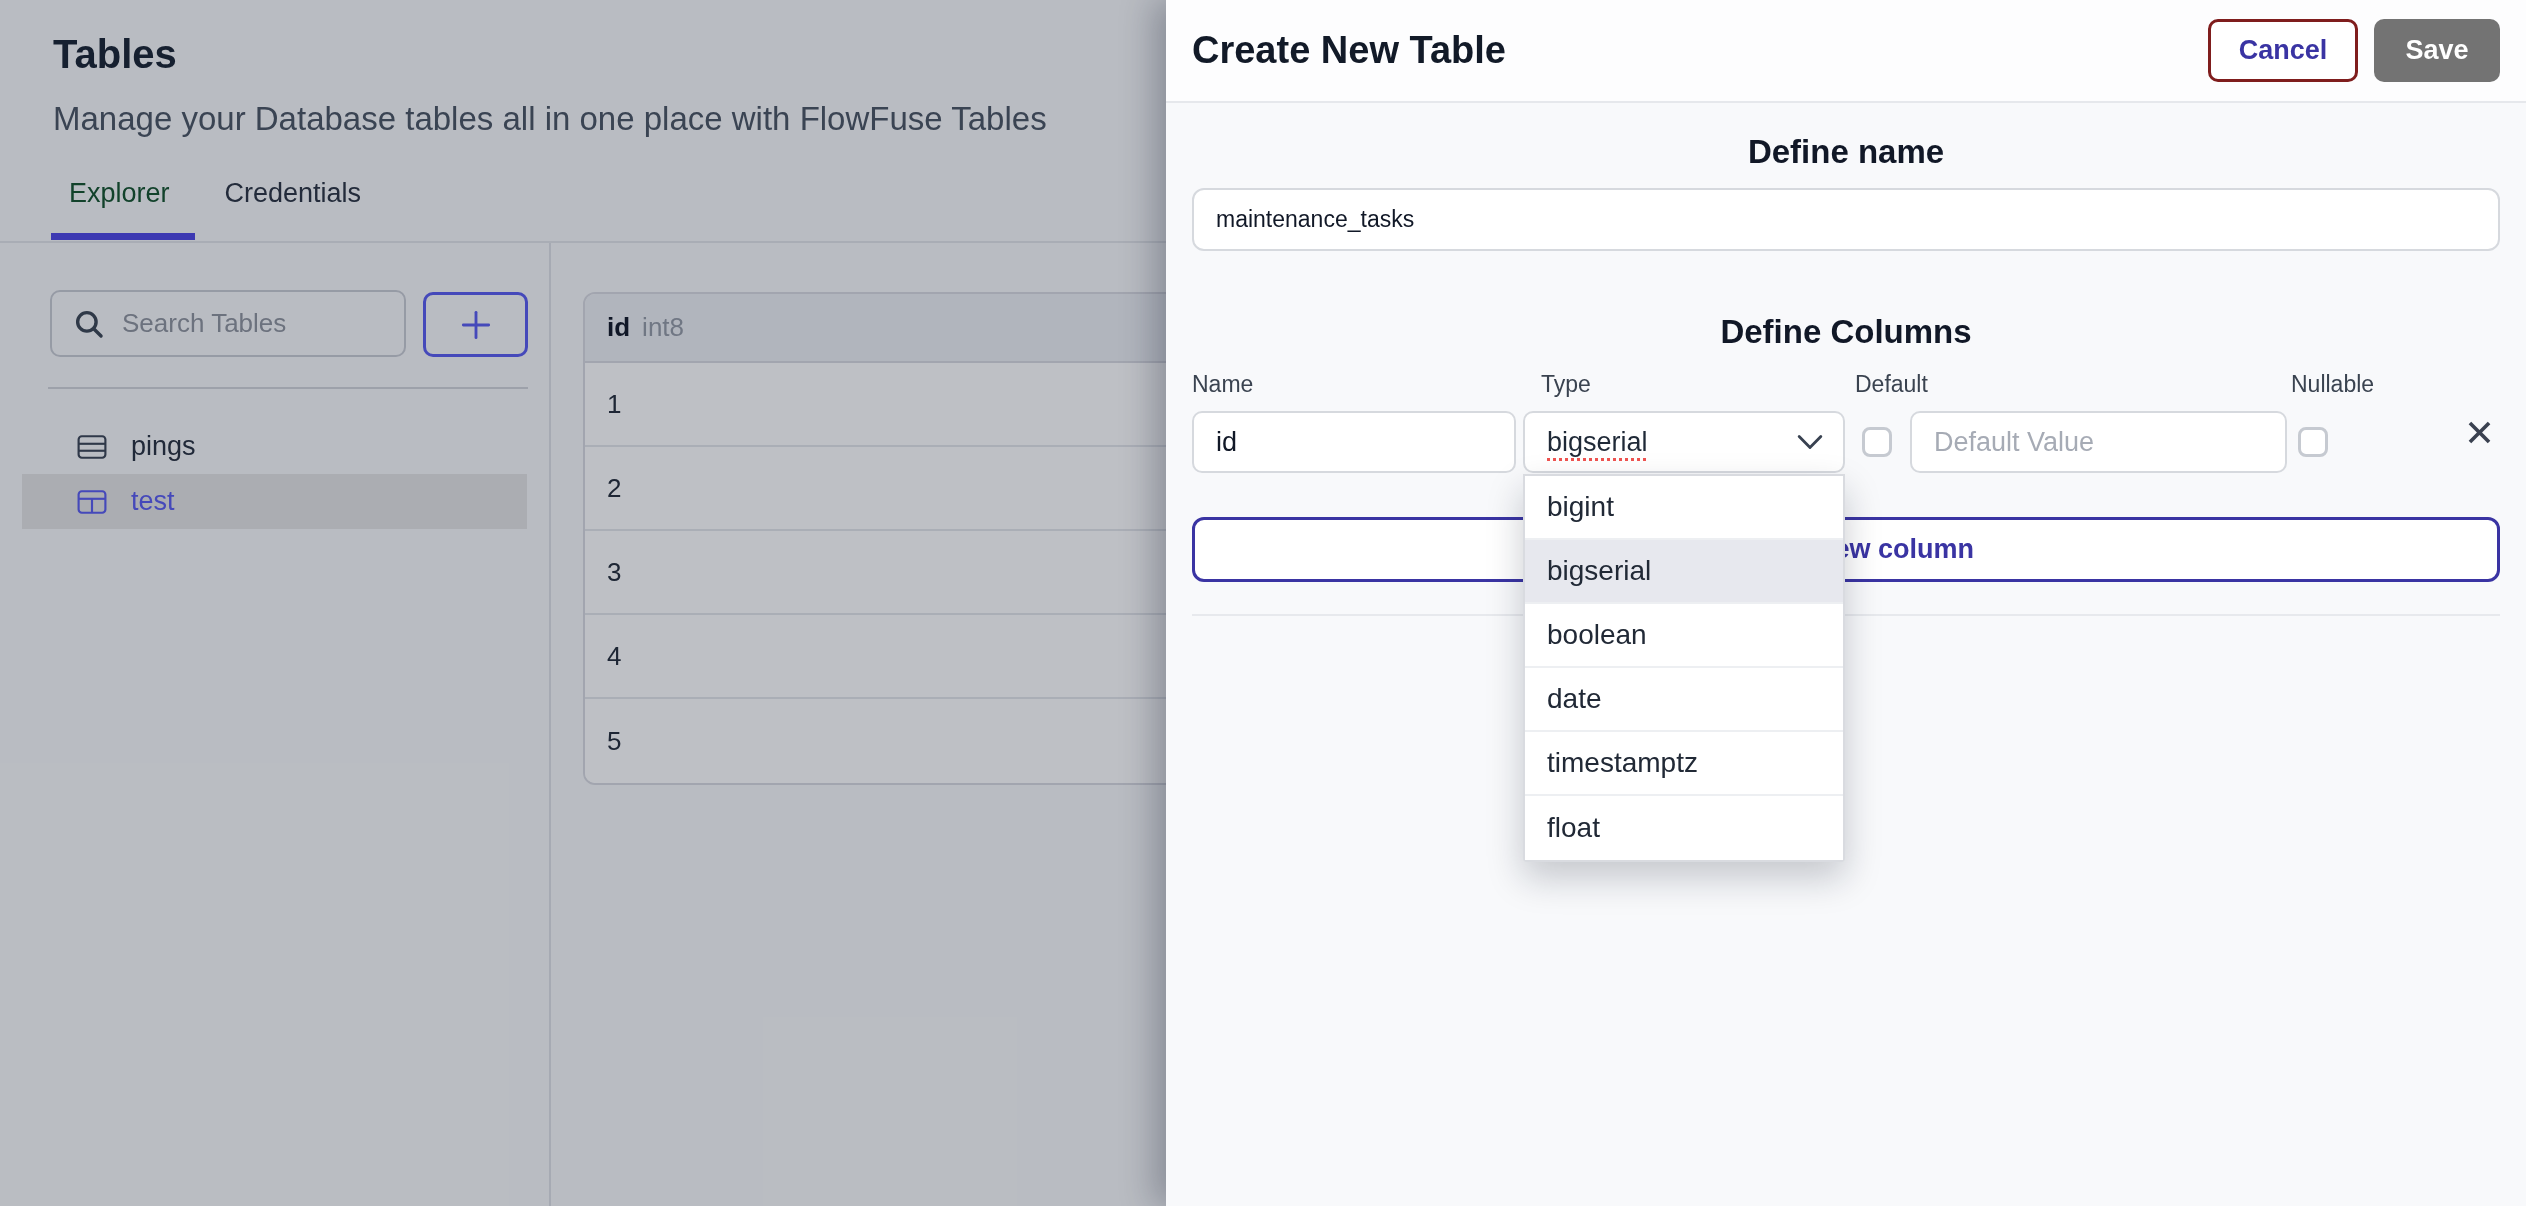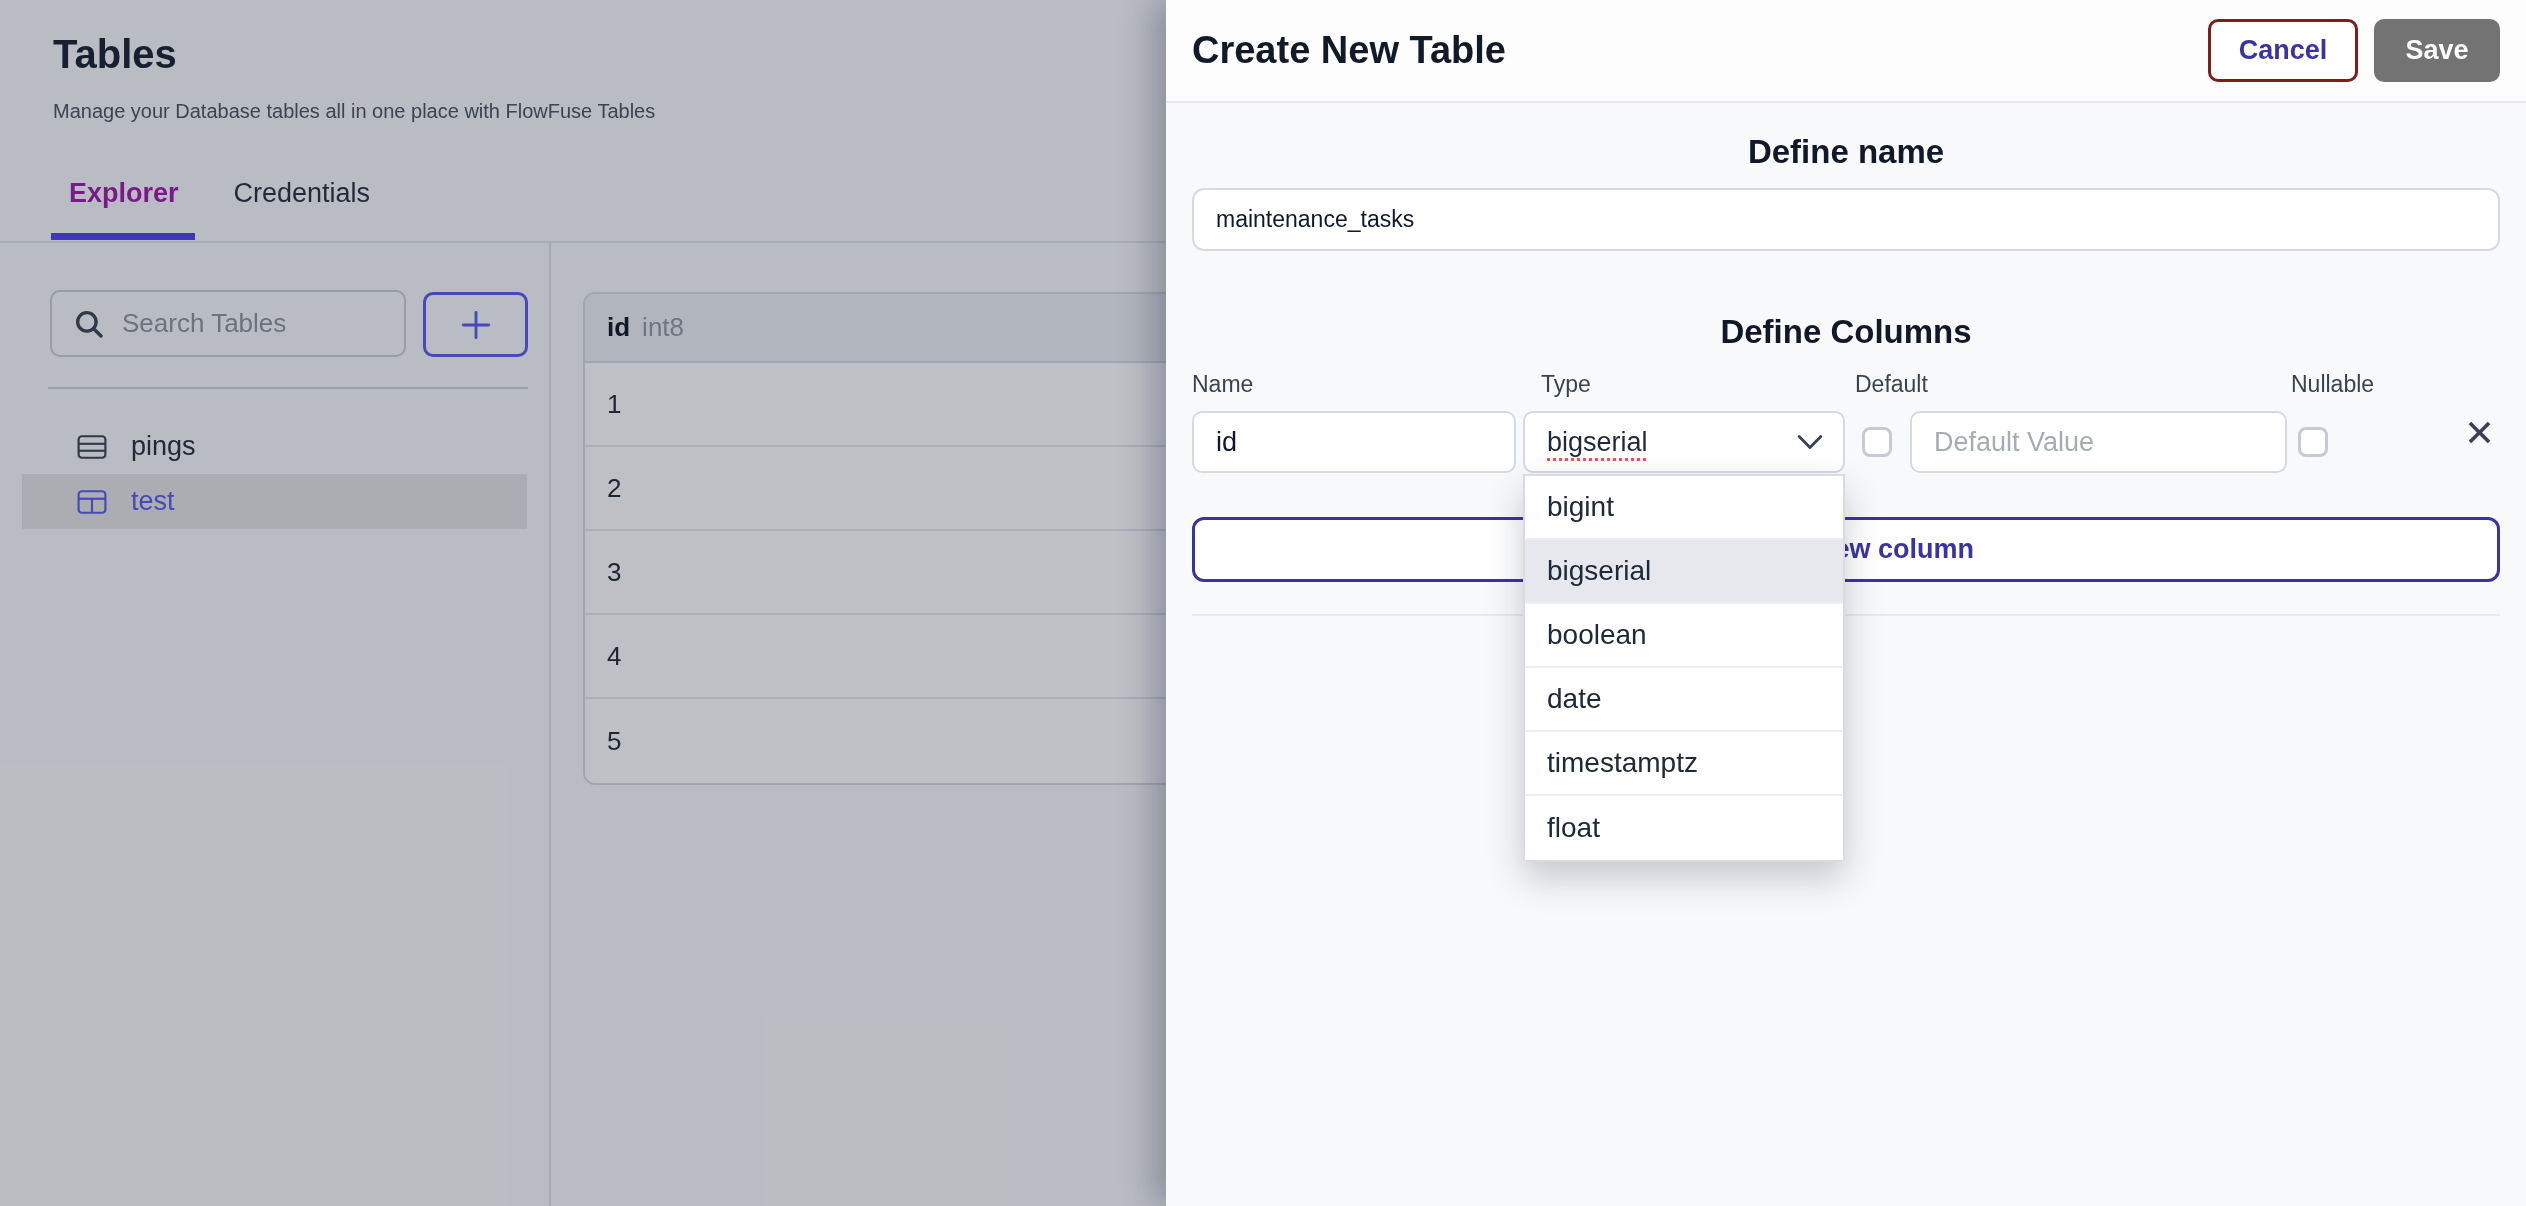--- a/index.html
+++ b/index.html
@@ -2,25 +2,25 @@
 <html><head>
 <meta charset="utf-8">
 <style>
   * { margin:0; padding:0; box-sizing:border-box; }
   html,body { width:2526px; height:1206px; overflow:hidden; }
   body { font-family:"Liberation Sans", sans-serif; background:#f9fafb; position:relative; }
 
   
   .page { position:absolute; inset:0; background:#f9fafb; }
   .page-title { position:absolute; left:53px; top:32px; font-size:40px; font-weight:700; color:#1a2433; }
-  .page-subtitle { position:absolute; left:53px; top:100px; font-size:20px; color:#4b5563; }
+  .page-subtitle { position:absolute; left:53px; top:100px; font-size:33px; color:#4b5563; }
 
   .tabs { position:absolute; left:69px; top:178px; display:flex; gap:55px; }
   .tab { font-size:27px; cursor:pointer; }
-  .tab.active { color:#a21caf;font-weight:bold; }
+  .tab.active { color:#14532d; }
   .tab.inactive { color:#2b3442; }
   .tab-underline { position:absolute; left:51px; top:233px; width:144px; height:7px; background:#4f46e5; }
   .tabs-divider { position:absolute; left:0; right:0; top:241px; height:2px; background:#e3e5ea; }
 
   .sidebar { position:absolute; left:0; top:243px; bottom:0; width:551px; border-right:2px solid #dfe1e6; }
   .search-box { position:absolute; left:50px; top:47px; width:356px; height:67px; border:2px solid #c9ccd4;
                 border-radius:10px; display:flex; align-items:center; padding-left:20px; background:transparent; }
   .search-box input { border:none; outline:none; background:transparent; font-size:26px; color:#1f2937;
                       width:240px; margin-left:16px; font-family:"Liberation Sans", sans-serif; }
   .search-box input::placeholder { color:#8f949e; }

